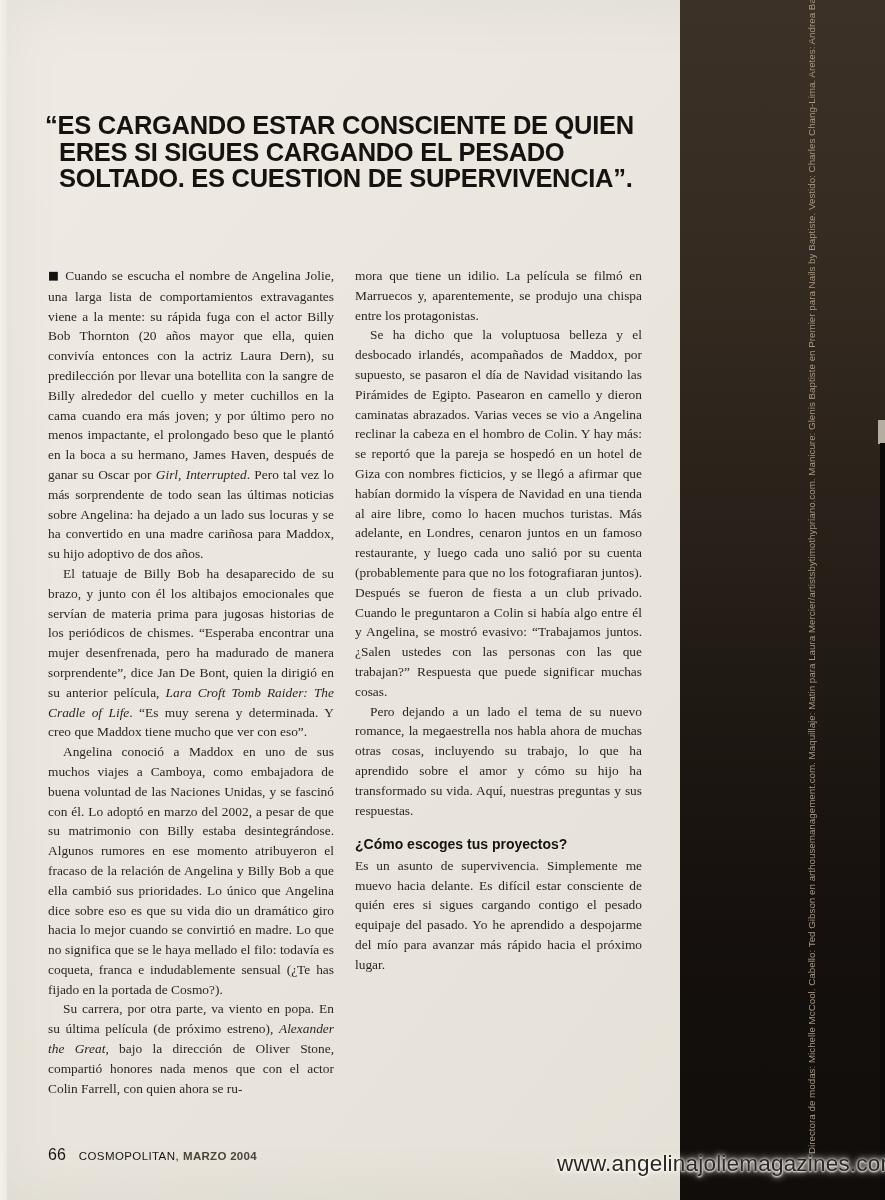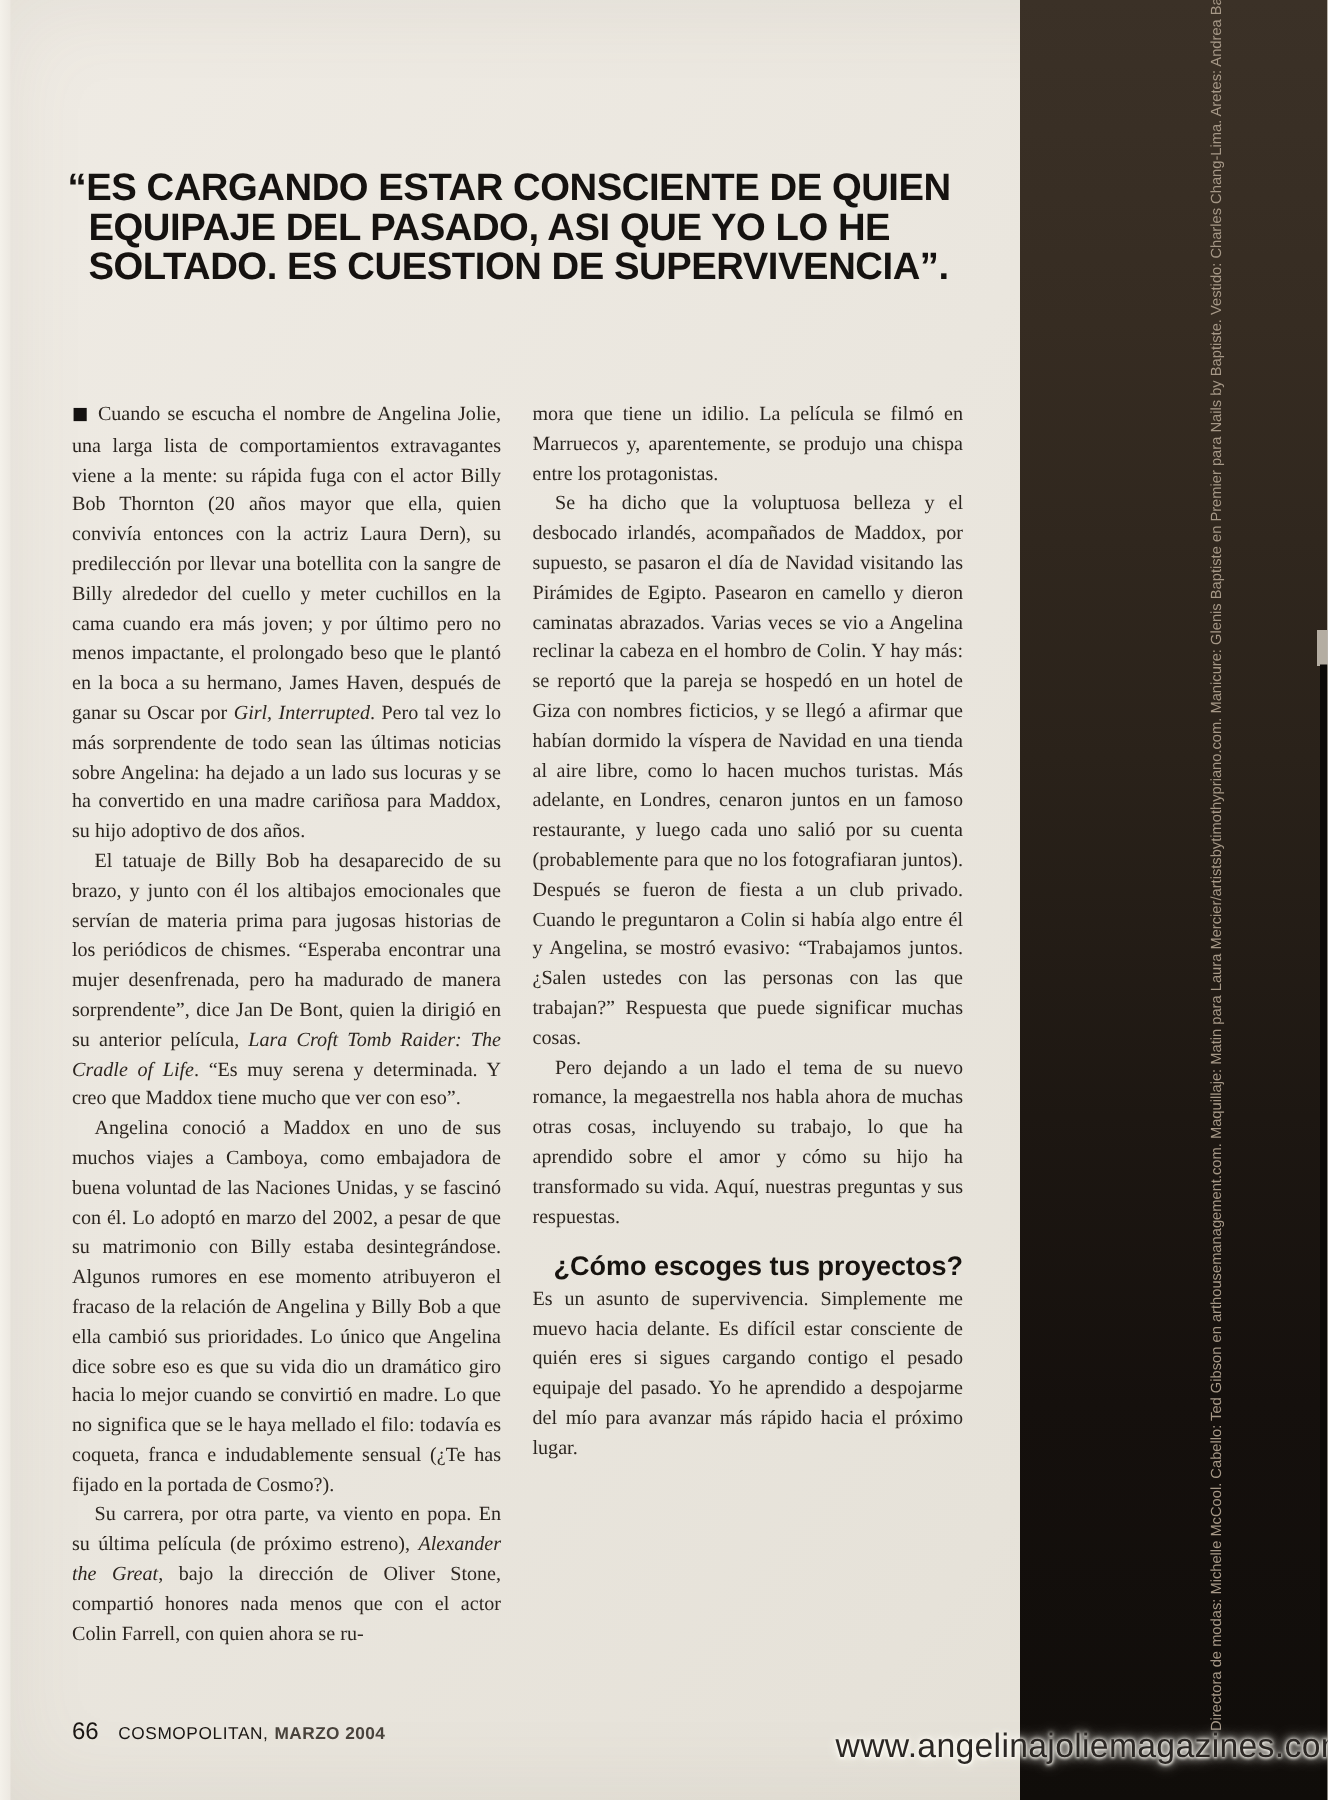--- a/index.html
+++ b/index.html
@@ -49,22 +49,22 @@
   }
   .body-p.indent{text-indent:15px;}
   .sq{
     font-family:"DejaVu Sans",sans-serif;
     font-size:11.5px;color:#141110;margin-right:5px;
     position:relative;top:-1px;
   }
   .qhead{
     margin:15px 0 2px 0;
     font-family:"Liberation Sans",sans-serif;
-    font-weight:700;font-size:18px;line-height:18.5px;
-    color:#17130f;text-align:right;
+    font-weight:700;font-size:14px;line-height:18.5px;
+    color:#17130f;text-align:left;
   }
   
   .footer{
     position:absolute;left:48px;top:1146px;
     font-family:"Liberation Sans",sans-serif;color:#1a1613;
     white-space:nowrap;
   }
   .footer .pagenum{font-weight:400;font-size:16px;}
   .footer .mag{font-weight:400;font-size:11.5px;letter-spacing:.4px;margin-left:13px;}
   .footer .issue{font-weight:700;font-size:11.5px;letter-spacing:.3px;color:#49433c;margin-left:4px;}
@@ -93,21 +93,21 @@
 <div class="page">
 
   <div class="scan-edge-left"></div>
 
   <div class="strip"></div>
   <div class="strip-notch"></div>
   <div class="strip-edge-line"></div>
 
   <div class="headline">
     <div class="hline first">“ES CARGANDO ESTAR CONSCIENTE DE QUIEN</div>
-    <div class="hline">EQUIPAJE DEL PASADO, ASI QUE YO LO HE</div>
+    <div class="hline">ERES SI SIGUES CARGANDO EL PESADO</div>
     <div class="hline">SOLTADO. ES CUESTION DE SUPERVIVENCIA”.</div>
   </div>
 
   <div class="col col-left">
     <p class="body-p"><span class="sq">■</span><span>Cuando se escucha el nombre de Angelina Jolie, una larga lista de comportamientos extravagantes viene a la mente: su rápida fuga con el actor Billy Bob Thornton (20 años mayor que ella, quien convivía entonces con la actriz Laura Dern), su predilección por llevar una botellita con la sangre de Billy alrededor del cuello y meter cuchillos en la cama cuando era más joven; y por último pero no menos impactante, el prolongado beso que le plantó en la boca a su hermano, James Haven, después de ganar su Oscar por <i>Girl, Interrupted</i>. Pero tal vez lo más sorprendente de todo sean las últimas noticias sobre Angelina: ha dejado a un lado sus locuras y se ha convertido en una madre cariñosa para Maddox, su hijo adoptivo de dos años.</span></p>
     <p class="body-p indent">El tatuaje de Billy Bob ha desaparecido de su brazo, y junto con él los altibajos emocionales que servían de materia prima para jugosas historias de los periódicos de chismes. “Esperaba encontrar una mujer desenfrenada, pero ha madurado de manera sorprendente”, dice Jan De Bont, quien la dirigió en su anterior película, <i>Lara Croft Tomb Raider: The Cradle of Life</i>. “Es muy serena y determinada. Y creo que Maddox tiene mucho que ver con eso”.</p>
     <p class="body-p indent">Angelina conoció a Maddox en uno de sus muchos viajes a Camboya, como embajadora de buena voluntad de las Naciones Unidas, y se fascinó con él. Lo adoptó en marzo del 2002, a pesar de que su matrimonio con Billy estaba desintegrándose. Algunos rumores en ese momento atribuyeron el fracaso de la relación de Angelina y Billy Bob a que ella cambió sus prioridades. Lo único que Angelina dice sobre eso es que su vida dio un dramático giro hacia lo mejor cuando se convirtió en madre. Lo que no significa que se le haya mellado el filo: todavía es coqueta, franca e indudablemente sensual (¿Te has fijado en la portada de Cosmo?).</p>
     <p class="body-p indent">Su carrera, por otra parte, va viento en popa. En su última película (de próximo estreno), <i>Alexander the Great</i>, bajo la dirección de Oliver Stone, compartió honores nada menos que con el actor Colin Farrell, con quien ahora se ru-</p>
   </div>
 

